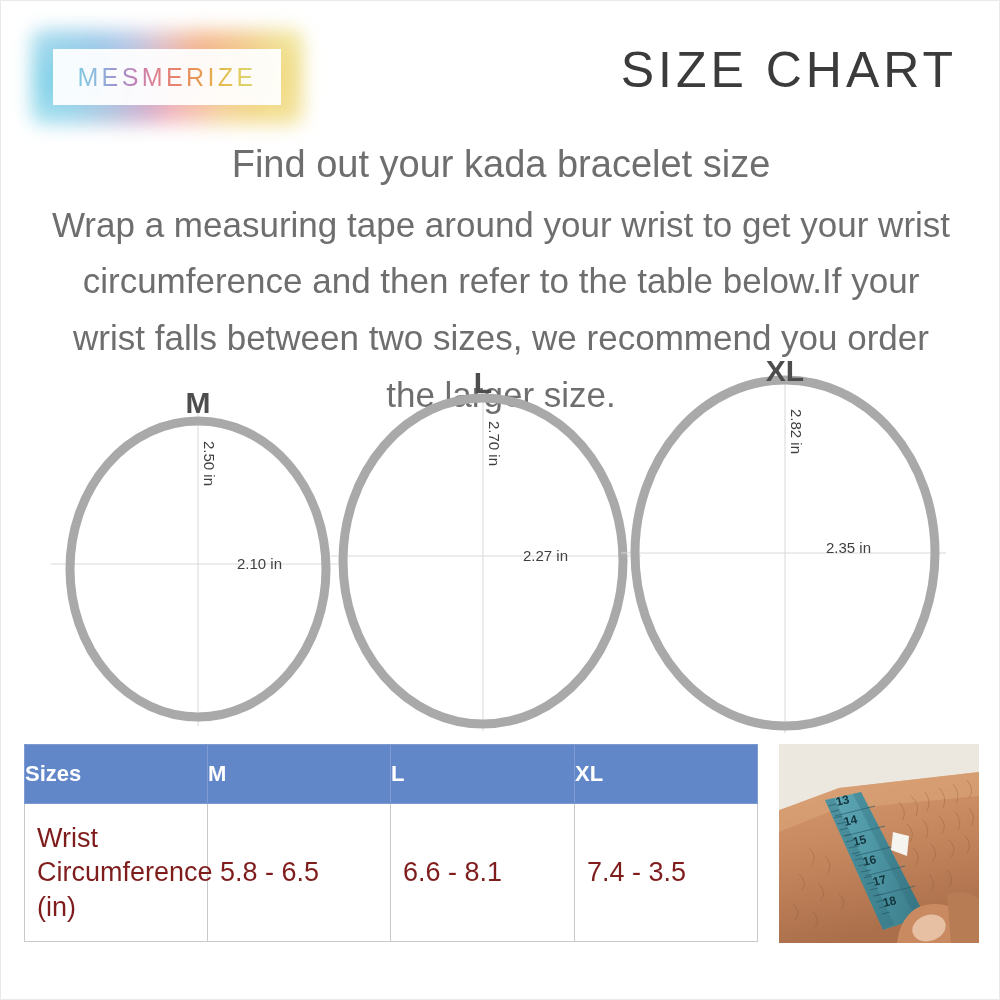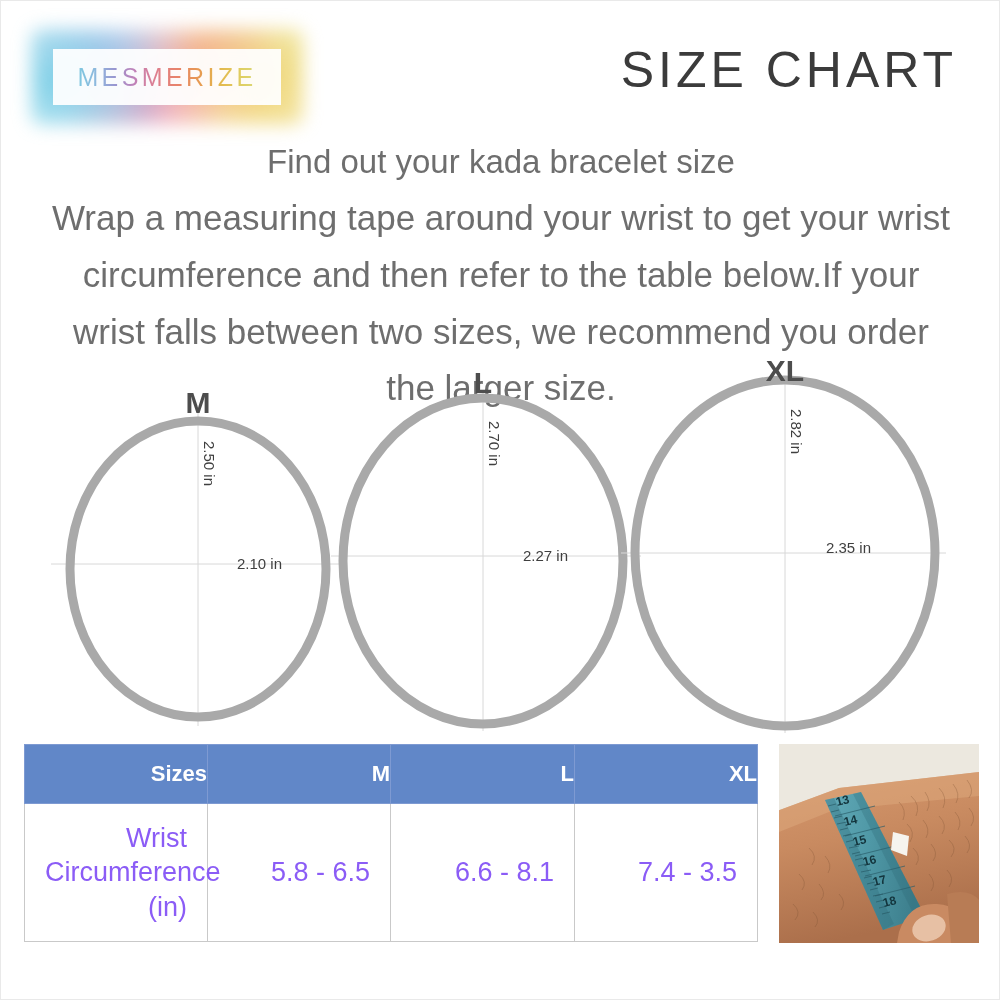--- a/index.html
+++ b/index.html
@@ -108,21 +108,21 @@
 
   
   #intro {
     position: absolute;
     left: 0;
     top: 140px;
     width: 1000px;
     text-align: center;
   }
   #intro-heading {
-    font-size: 33px;
+    font-size: 38px;
     font-weight: 400;
     color: #6e6e6e;
     line-height: 1.25;
     margin: 0 0 8px 0;
   }
   #intro-body {
     margin: 0 auto;
     width: 910px;
     font-size: 35px;
     font-weight: 400;
@@ -165,39 +165,39 @@
   #size-table {
     position: absolute;
     left: 23px;
     top: 743px;
     width: 733px;
     border-collapse: collapse;
     table-layout: fixed;
   }
   #size-table th, #size-table td {
     border: 1px solid #c9c9c9;
-    text-align: right;
+    text-align: left;
     vertical-align: middle;
   }
   #size-table thead th {
     background: #6187c8;
     color: #ffffff;
     font-size: 22px;
     font-weight: bold;
     height: 58px;
     border-color: #7e9ad2;
     padding: 0;
   }
   #size-table tbody td {
     background: #ffffff;
-    color: #8b5cf6;
+    color: #7f1d1d;
     font-size: 27px;
     font-weight: 400;
     height: 137px;
-    padding: 0 20px;
+    padding: 0 12px;
     line-height: 1.28;
   }
   #size-table .col-label { width: 183px; }
   #size-table .col-m { width: 183px; }
   #size-table .col-l { width: 184px; }
   #size-table .col-xl { width: 183px; }
 
   
   #photo {
     position: absolute;

